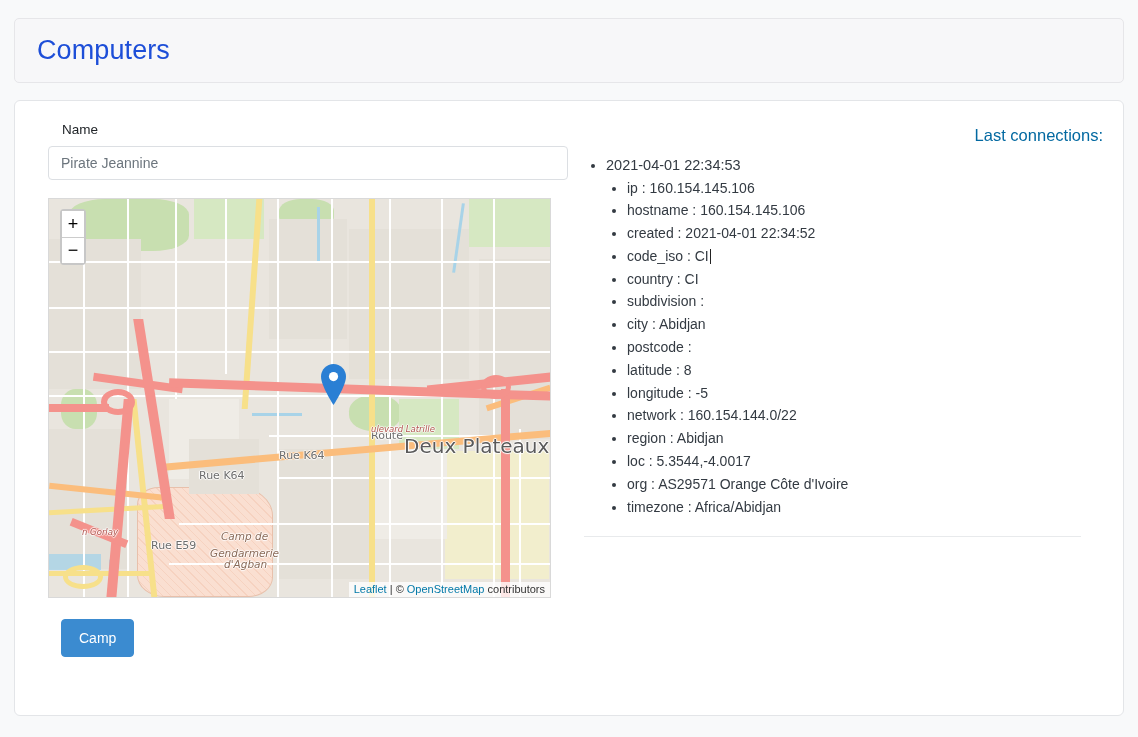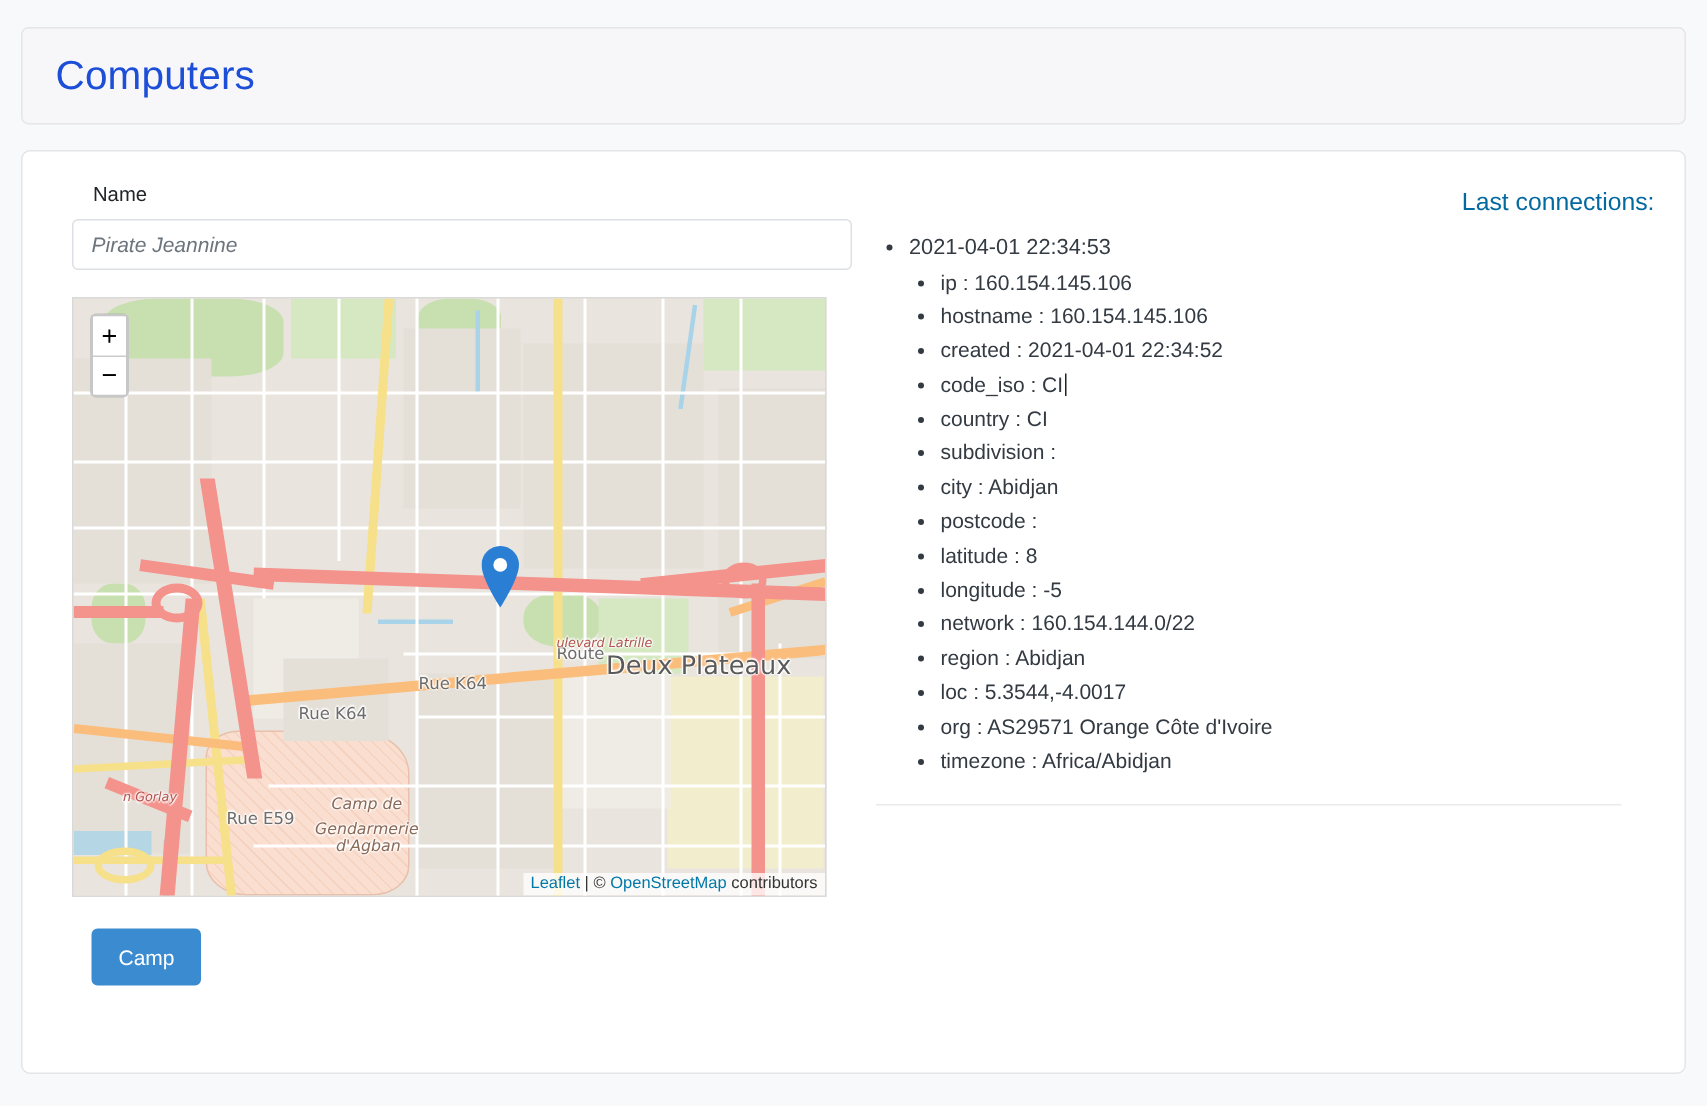--- a/index.html
+++ b/index.html
@@ -64,21 +64,20 @@
     width: 520px;
     height: 34px;
     padding: 6px 12px;
     font-size: 14px;
     font-family: inherit;
     color: #6c757d;
     background: #fff;
     border: 1px solid #dcdfe3;
     border-radius: 4px;
     outline: none;
-    font-style: italic;
   }
   .text-input::placeholder { color: #9aa0a6; }
 
   
   .map {
     position: relative;
     margin-top: 18px;
     width: 503px;
     height: 400px;
     overflow: hidden;
@@ -103,21 +102,21 @@
   .road-sec  { position: absolute; background: #f7e08a; }
 
   .maplabel {
     position: absolute;
     font-family: "DejaVu Sans", sans-serif;
     color: #4a4a4a;
     white-space: nowrap;
     pointer-events: none;
     text-shadow: 1px 0 1px #fff, -1px 0 1px #fff, 0 1px 1px #fff, 0 -1px 1px #fff;
   }
-  .lbl-place  { font-size: 17px; color: #5a5a5a; }
+  .lbl-place  { font-size: 20px; color: #5a5a5a; }
   .lbl-area   { font-size: 10.5px; font-style: italic; color: #8a6a58; }
   .lbl-street { font-size: 11px; color: #6d6d6d; }
   .lbl-hwy    { font-size: 8.5px; font-style: italic; color: #b2554f; }
 
   
   .zoom-ctl {
     position: absolute; left: 11px; top: 10px;
     width: 26px;
     border: 2px solid rgba(0,0,0,.22);
     border-radius: 4px;

